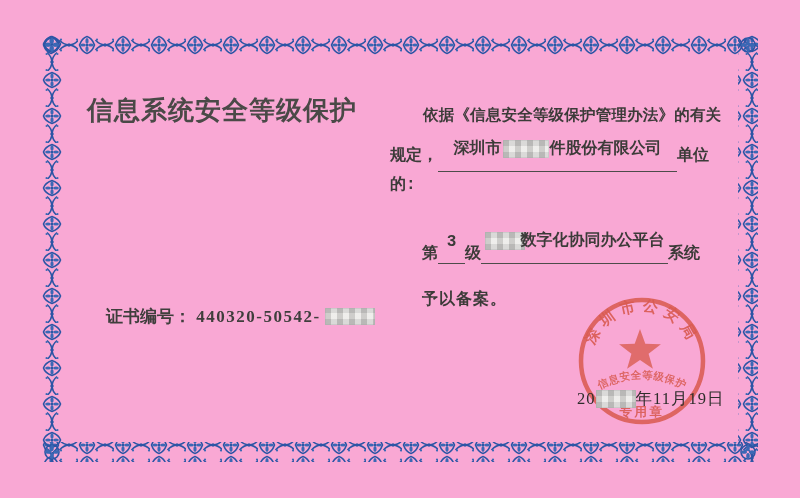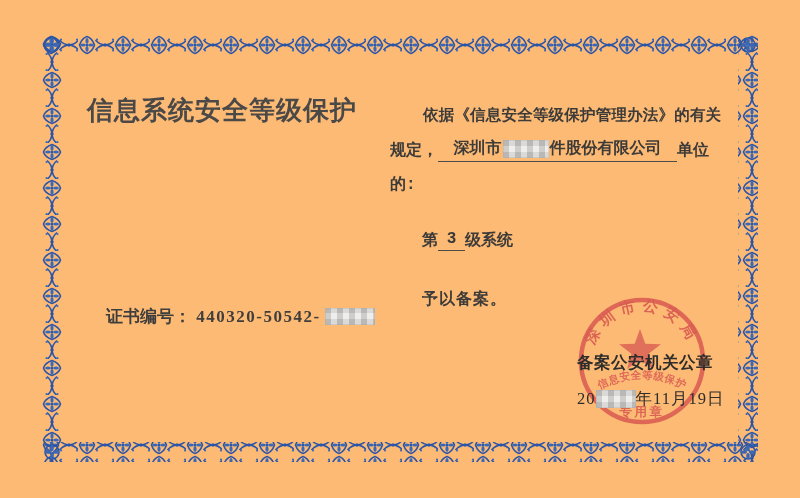--- a/index.html
+++ b/index.html
@@ -1,19 +1,19 @@
 <!DOCTYPE html>
 <html><head>
 <meta charset="utf-8">
 <style>
   html,body{margin:0;padding:0;background:#ffffff;}
   .canvas{
     position:relative;
     width:800px;height:498px;
-    background:#fdba74;
+    background:#f9a8d4;
     overflow:hidden;
     font-family:"Liberation Serif","DejaVu Serif",serif;
     color:#3f3e3c;
   }
   
   .frame{position:absolute;left:42px;top:35px;}
 
   
   .title{
     position:absolute;left:60px;width:324px;text-align:center;
@@ -32,21 +32,21 @@
   }
   .p1{left:423px;top:105px;font-size:15.5px;letter-spacing:0.2px;}
   .p2{left:390px;top:138px;display:flex;align-items:center;}
   .p3{left:390px;top:174px;}
   .p4{left:422px;top:230px;display:flex;align-items:flex-end;}
   .p5{left:422px;top:289px;letter-spacing:1px;text-align:center;}
 
   .uline{
     display:inline-flex;justify-content:center;align-items:center;
     border-bottom:1.5px solid #4d4c4a;
-    padding-bottom:2px;
+    padding-bottom:12px;
   }
   .u-company{width:239px;}
   .u-grade{width:27px;}
   .u-system{width:187px;}
 
   
   .mosaic{
     display:inline-block;
     background:
       repeating-linear-gradient(90deg, rgba(110,110,110,.22) 0 6px, rgba(255,255,255,.25) 6px 12px),
@@ -164,20 +164,24 @@
   </div>
 
   <div class="bline p3">的:</div>
 
   <div class="bline p4">
     <span>第</span>
     <span class="uline u-grade">
       <span>3</span>
     </span>
     <span>级</span>
+    <span class="uline u-system">
+      <span class="mosaic m-system"></span>
+      <span>数字化协同办公平台</span>
+    </span>
     <span>系统</span>
   </div>
 
   <div class="bline p5">予以备案。</div>
 
   <div class="certno">
     <span class="lab">证书编号：</span>
     <span class="num">440320-50542-</span>
     <span class="mosaic m-cert"></span>
   </div>
@@ -193,20 +197,19 @@
     </g>
     <text font-size="15" font-weight="bold" fill="#d95b52" letter-spacing="6" opacity="0.9" font-family="Liberation Serif, DejaVu Serif, serif">
       <textPath href="#sealArcTop" startOffset="50%" text-anchor="middle">深圳市公安局</textPath>
     </text>
     <text font-size="10.5" font-weight="bold" fill="#d95b52" letter-spacing="0.5" opacity="0.85" font-family="Liberation Serif, DejaVu Serif, serif">
       <textPath href="#sealArcMid" startOffset="50%" text-anchor="middle">信息安全等级保护</textPath>
     </text>
     <text x="72" y="121" font-size="12.5" font-weight="bold" fill="#d95b52" letter-spacing="2.5" text-anchor="middle" opacity="0.9" font-family="Liberation Serif, DejaVu Serif, serif">专用章</text>
   </svg>
 
-  <div class="seal-caption">备案公安机关公章</div>
   <div class="dateline">
     <span>20</span>
     <span class="mosaic m-date"></span>
     <span>年11月19日</span>
   </div>
 
 </div>
 
 </body></html>

